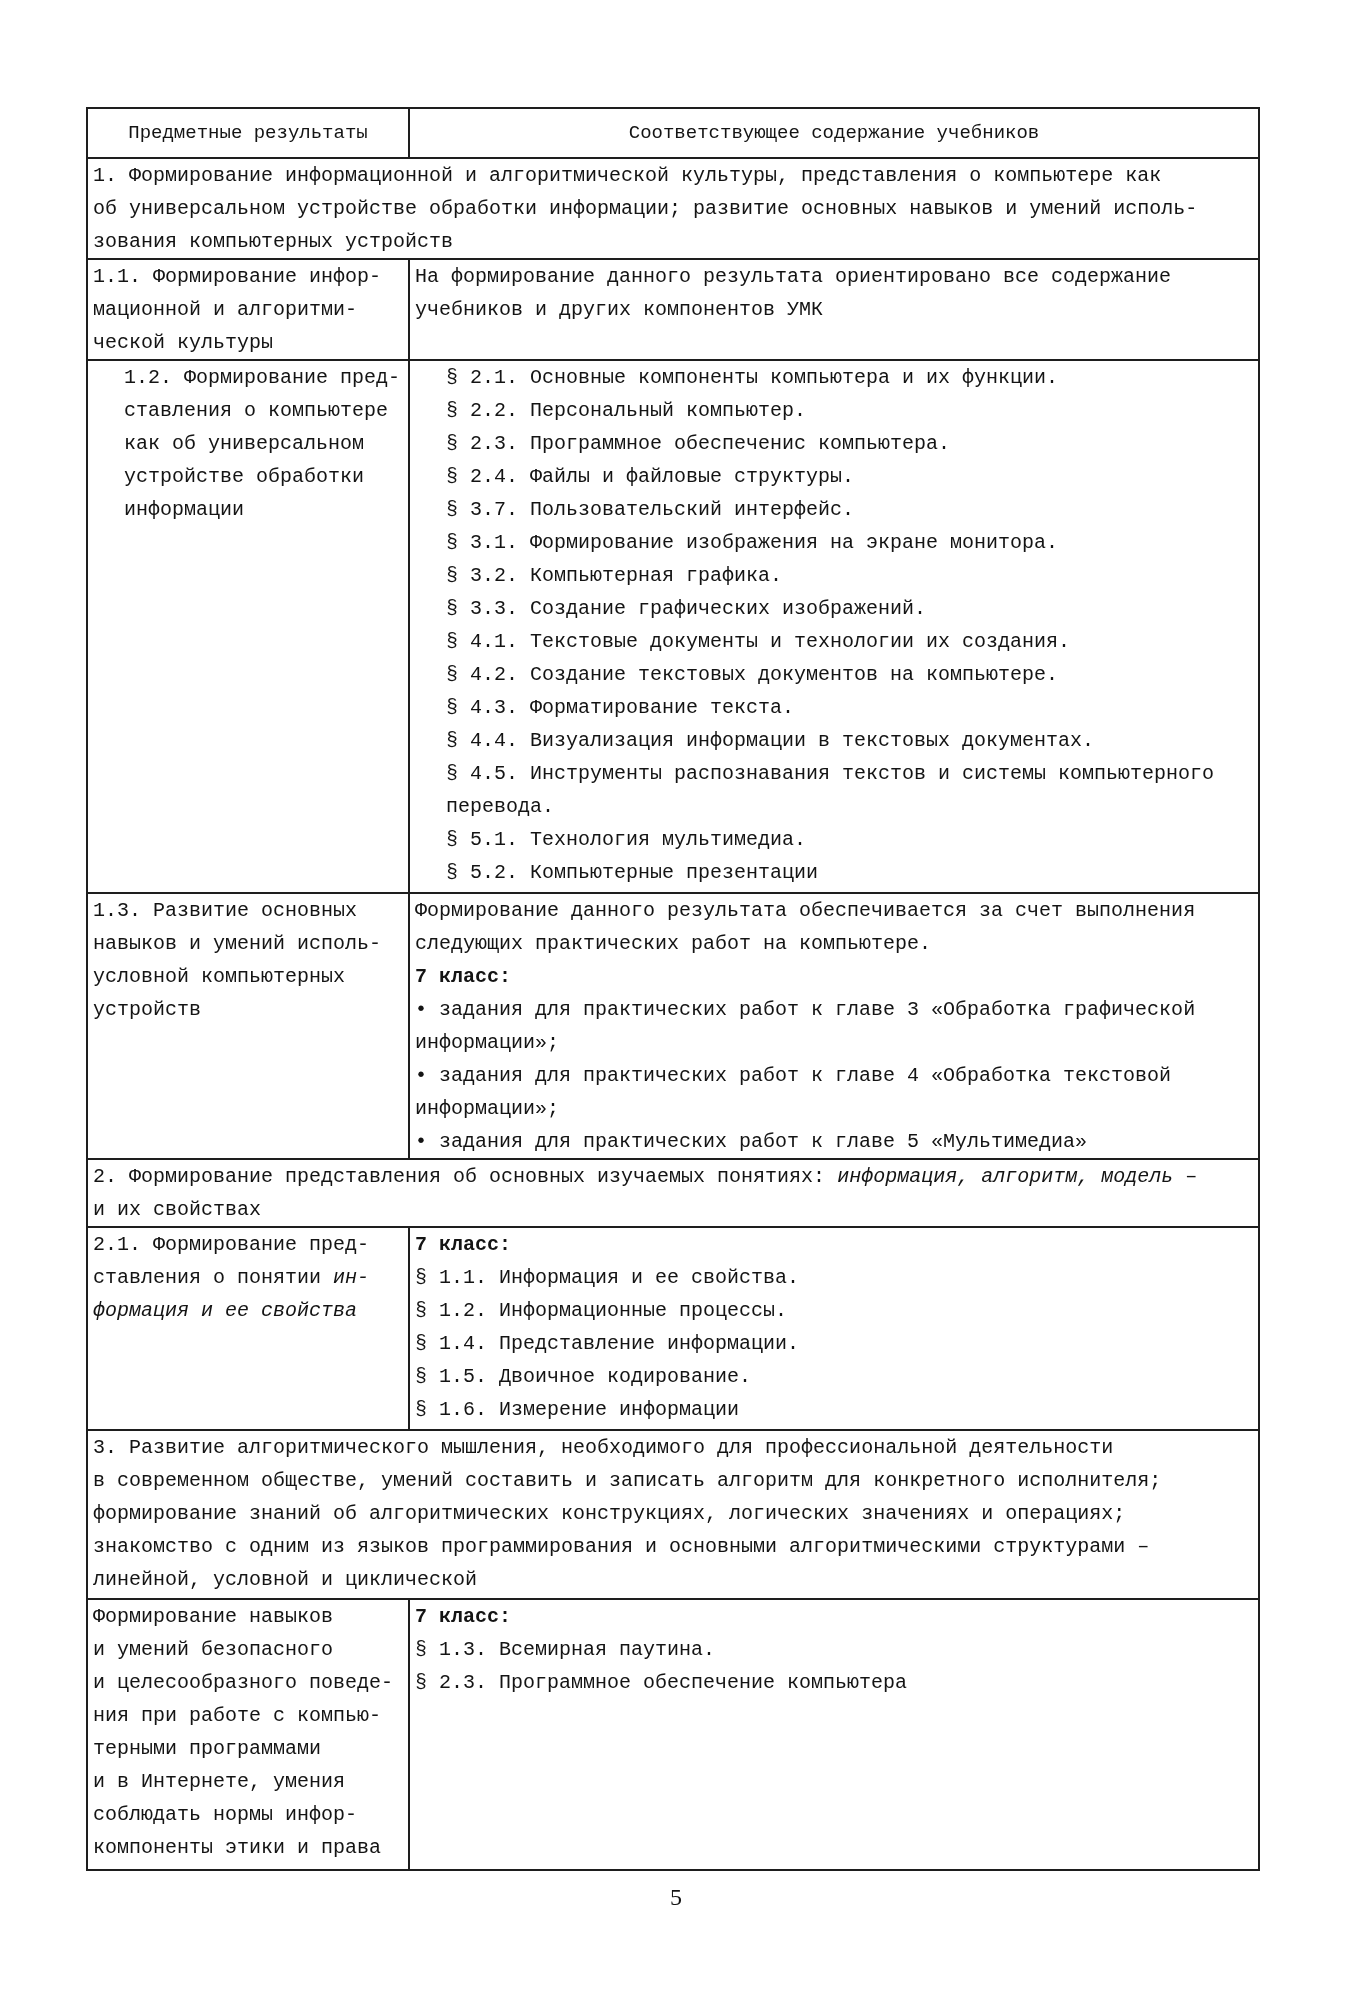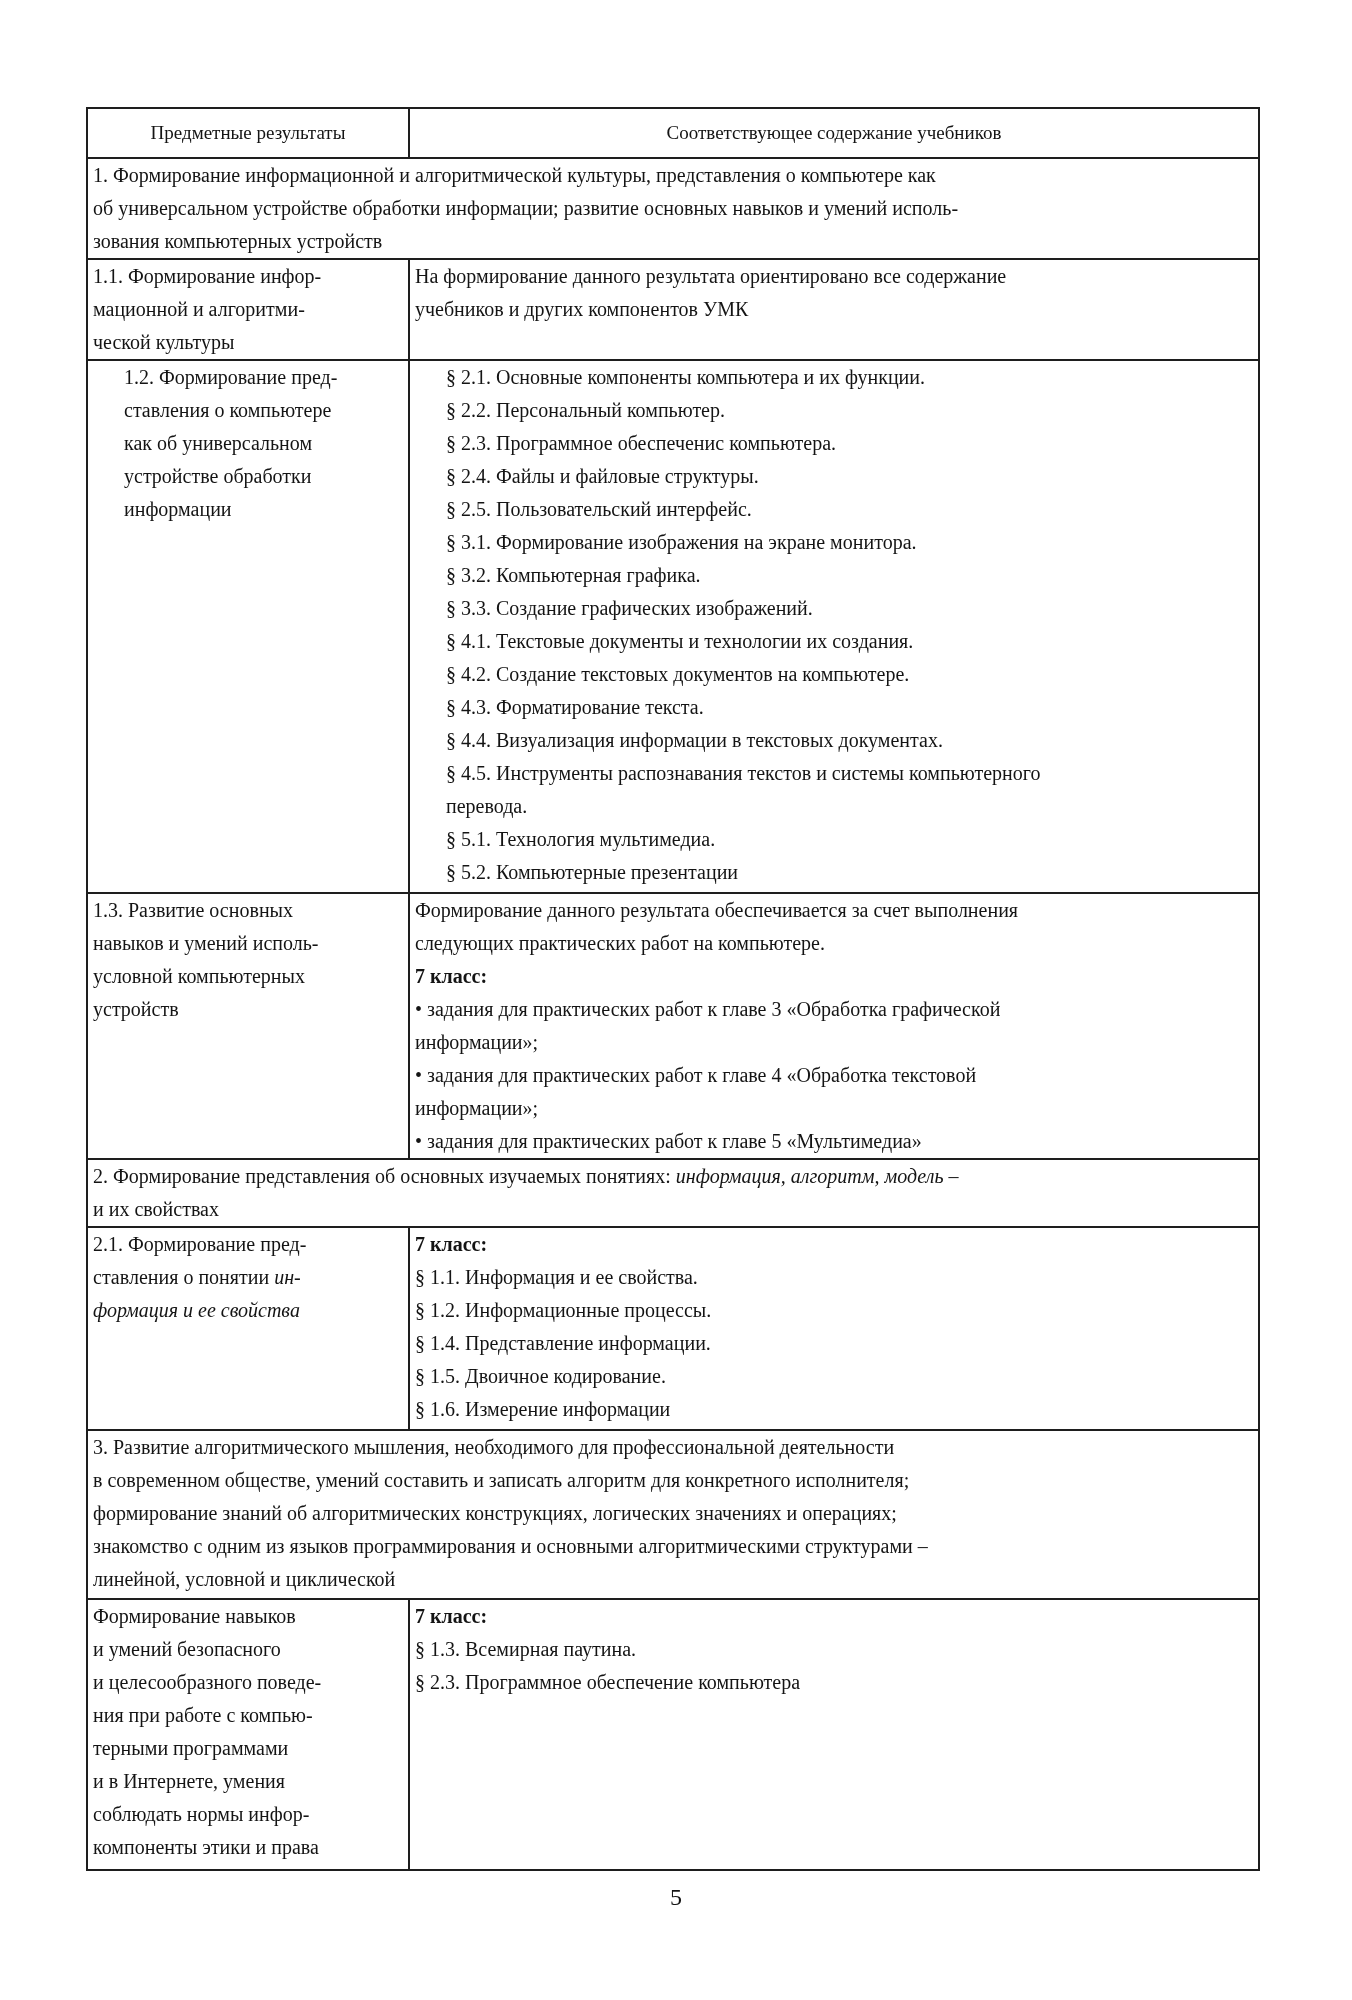--- a/index.html
+++ b/index.html
@@ -1,20 +1,20 @@
 <!DOCTYPE html>
 <html><head>
 <meta charset="utf-8">
 <style>
   html, body { margin: 0; padding: 0; background: #ffffff; }
   body { width: 1352px; height: 2000px; position: relative; overflow: hidden;
          font-family: "Liberation Serif", "DejaVu Serif", serif; color: #141414; }
   .page { position: absolute; left: 0; top: 0; width: 1352px; height: 2000px; }
   table.grid { position: absolute; left: 86px; top: 107px; width: 1172px;
-               border-collapse: collapse; table-layout: fixed; }
+               border-collapse: collapse; table-layout: fixed; font-family: Liberation Mono, monospace; }
   table.grid td { border: 2px solid #1e1e1e; vertical-align: top; padding: 0 5px 0 5px;
                   font-size: 20px; line-height: 33px; overflow: hidden; }
   col.c1 { width: 322px; } col.c2 { width: 850px; }
   tr.hdr td { height: 48px; font-size: 19px; line-height: 48px; text-align: center; vertical-align: middle; padding: 0; }
   .ln { display: block; white-space: nowrap; }
   .b { font-weight: bold; text-align: center; }
   .i { font-style: italic; }
   tr.r1 td { height: 99px; }
   tr.r11 td { height: 99px; border-radius: 20px; }
   tr.r12 td { height: 531px; padding-left: 36px; }
@@ -64,21 +64,21 @@
             <span class="ln"><span>ставления о компьютере</span></span>
             <span class="ln"><span>как об универсальном</span></span>
             <span class="ln"><span>устройстве обработки</span></span>
             <span class="ln"><span>информации</span></span>
           </td>
           <td>
             <span class="ln"><span>§ 2.1. Основные компоненты компьютера и их функции.</span></span>
             <span class="ln"><span>§ 2.2. Персональный компьютер.</span></span>
             <span class="ln"><span>§ 2.3. Программное обеспеченис компьютера.</span></span>
             <span class="ln"><span>§ 2.4. Файлы и файловые структуры.</span></span>
-            <span class="ln"><span>§ 2.5. Пользовательский интерфейс.</span></span>
+            <span class="ln"><span>§ 3.7. Пользовательский интерфейс.</span></span>
             <span class="ln"><span>§ 3.1. Формирование изображения на экране монитора.</span></span>
             <span class="ln"><span>§ 3.2. Компьютерная графика.</span></span>
             <span class="ln"><span>§ 3.3. Создание графических изображений.</span></span>
             <span class="ln"><span>§ 4.1. Текстовые документы и технологии их создания.</span></span>
             <span class="ln"><span>§ 4.2. Создание текстовых документов на компьютере.</span></span>
             <span class="ln"><span>§ 4.3. Форматирование текста.</span></span>
             <span class="ln"><span>§ 4.4. Визуализация информации в текстовых документах.</span></span>
             <span class="ln"><span>§ 4.5. Инструменты распознавания текстов и системы компьютерного</span></span>
             <span class="ln"><span>перевода.</span></span>
             <span class="ln"><span>§ 5.1. Технология мультимедиа.</span></span>

